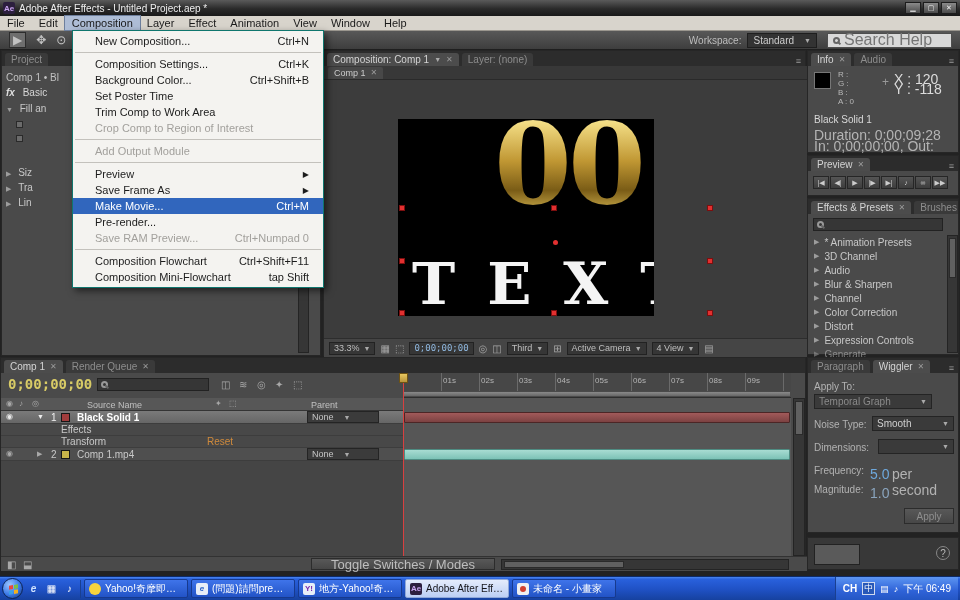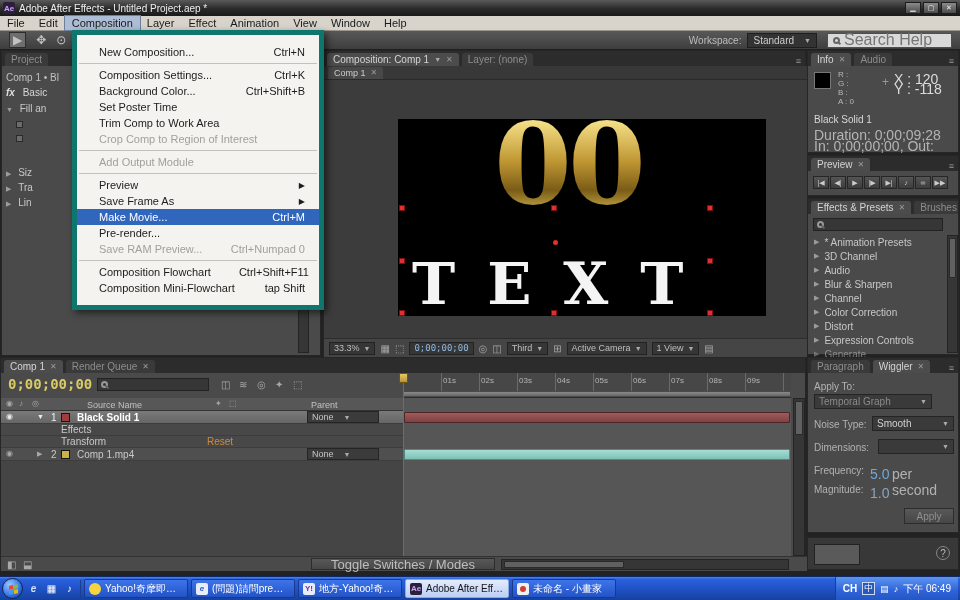--- a/index.html
+++ b/index.html
@@ -32,21 +32,21 @@
 
 .panel{background:#4a4a4a;border:1px solid #262626}
 .tabstrip{background:#2c2c2c;display:flex;align-items:flex-end;height:15px;font-size:10px;overflow:hidden}
 .tab{background:#4c4c4c;color:#d4d4d4;padding:1px 6px;margin:1px 0 0 3px;border-radius:3px 3px 0 0;display:flex;gap:5px;align-items:center;white-space:nowrap}
 .tab.inactive{background:#3a3a3a;color:#8d8d8d}
 .x{color:#999;font-size:8px}
 .hamb{margin-left:auto;color:#9a9a9a;font-size:9px;padding:0 4px}
 .ddarrow{font-size:7px;color:#aaa}
 
 
-.menu{background:#f4f3f0;border:5px solid #0f766e;box-shadow:3px 3px 7px rgba(0,0,0,.55);padding:9px 0;z-index:300}
+.menu{background:#f4f3f0;border:1px solid #0f766e;box-shadow:3px 3px 7px rgba(0,0,0,.55);padding:2px 0;z-index:300}
 .mrow{height:16px;display:flex;align-items:center;padding:0 14px 0 22px;color:#1c1c1c;font-size:11px;white-space:nowrap}
 .mrow .sc{margin-left:auto;padding-left:28px}
 .mrow.dis{color:#a2a09c}
 .mrow.hl{background:#3166bd;color:#fff}
 .msep{height:1px;background:#c3c1bc;margin:3px 2px}
 .subarr{margin-left:auto;font-size:8px}
 
 
 .viewer{background:#3c3c3c}
 .comp-black{background:#000;position:absolute;overflow:hidden}
@@ -202,21 +202,21 @@
     <span class="hamb">≡</span>
   </div>
   <div class="abs" style="left:0;top:15px;width:483px;height:14px;background:#383838;border-bottom:1px solid #2a2a2a">
     <span style="background:#484848;color:#ccc;font-size:9px;padding:1px 6px;margin-left:4px;display:inline-flex;gap:5px;border-radius:2px 2px 0 0">
       <span>Comp 1</span>
       <span class="x">✕</span>
     </span>
   </div>
 
   <div class="abs viewer" style="left:0;top:29px;width:483px;height:258px">
-    <div class="comp-black" style="left:74px;top:39px;width:368px;height:197px">
+    <div class="comp-black" style="left:74px;top:39px;width:256px;height:197px">
       <div class="gold" style="position:absolute;left:96px;top:-28px;font-size:112px;line-height:1.3">00</div>
       <div class="bigtext" style="position:absolute;left:14px;top:136px;font-size:58px;line-height:1">TEXT</div>
     </div>
 
     <div class="handle" style="left:75px;top:125px"></div>
     <div class="handle" style="left:227px;top:125px"></div>
     <div class="handle" style="left:383px;top:125px"></div>
     <div class="handle" style="left:75px;top:178px"></div>
     <div class="handle" style="left:383px;top:178px"></div>
     <div class="handle" style="left:75px;top:230px"></div>
@@ -238,21 +238,21 @@
     <span class="sb-box">
       <span>Third</span>
       <span class="ddarrow">▼</span>
     </span>
     <span class="sb-icon">⊞</span>
     <span class="sb-box">
       <span>Active Camera</span>
       <span class="ddarrow">▼</span>
     </span>
     <span class="sb-box">
-      <span>1 View</span>
+      <span>4 View</span>
       <span class="ddarrow">▼</span>
     </span>
     <span class="sb-icon">▤</span>
   </div>
 </div>
 
 <div class="abs panel" style="left:807px;top:50px;width:152px;height:103px">
   <div class="tabstrip">
     <span class="tab">
       <span>Info</span>

